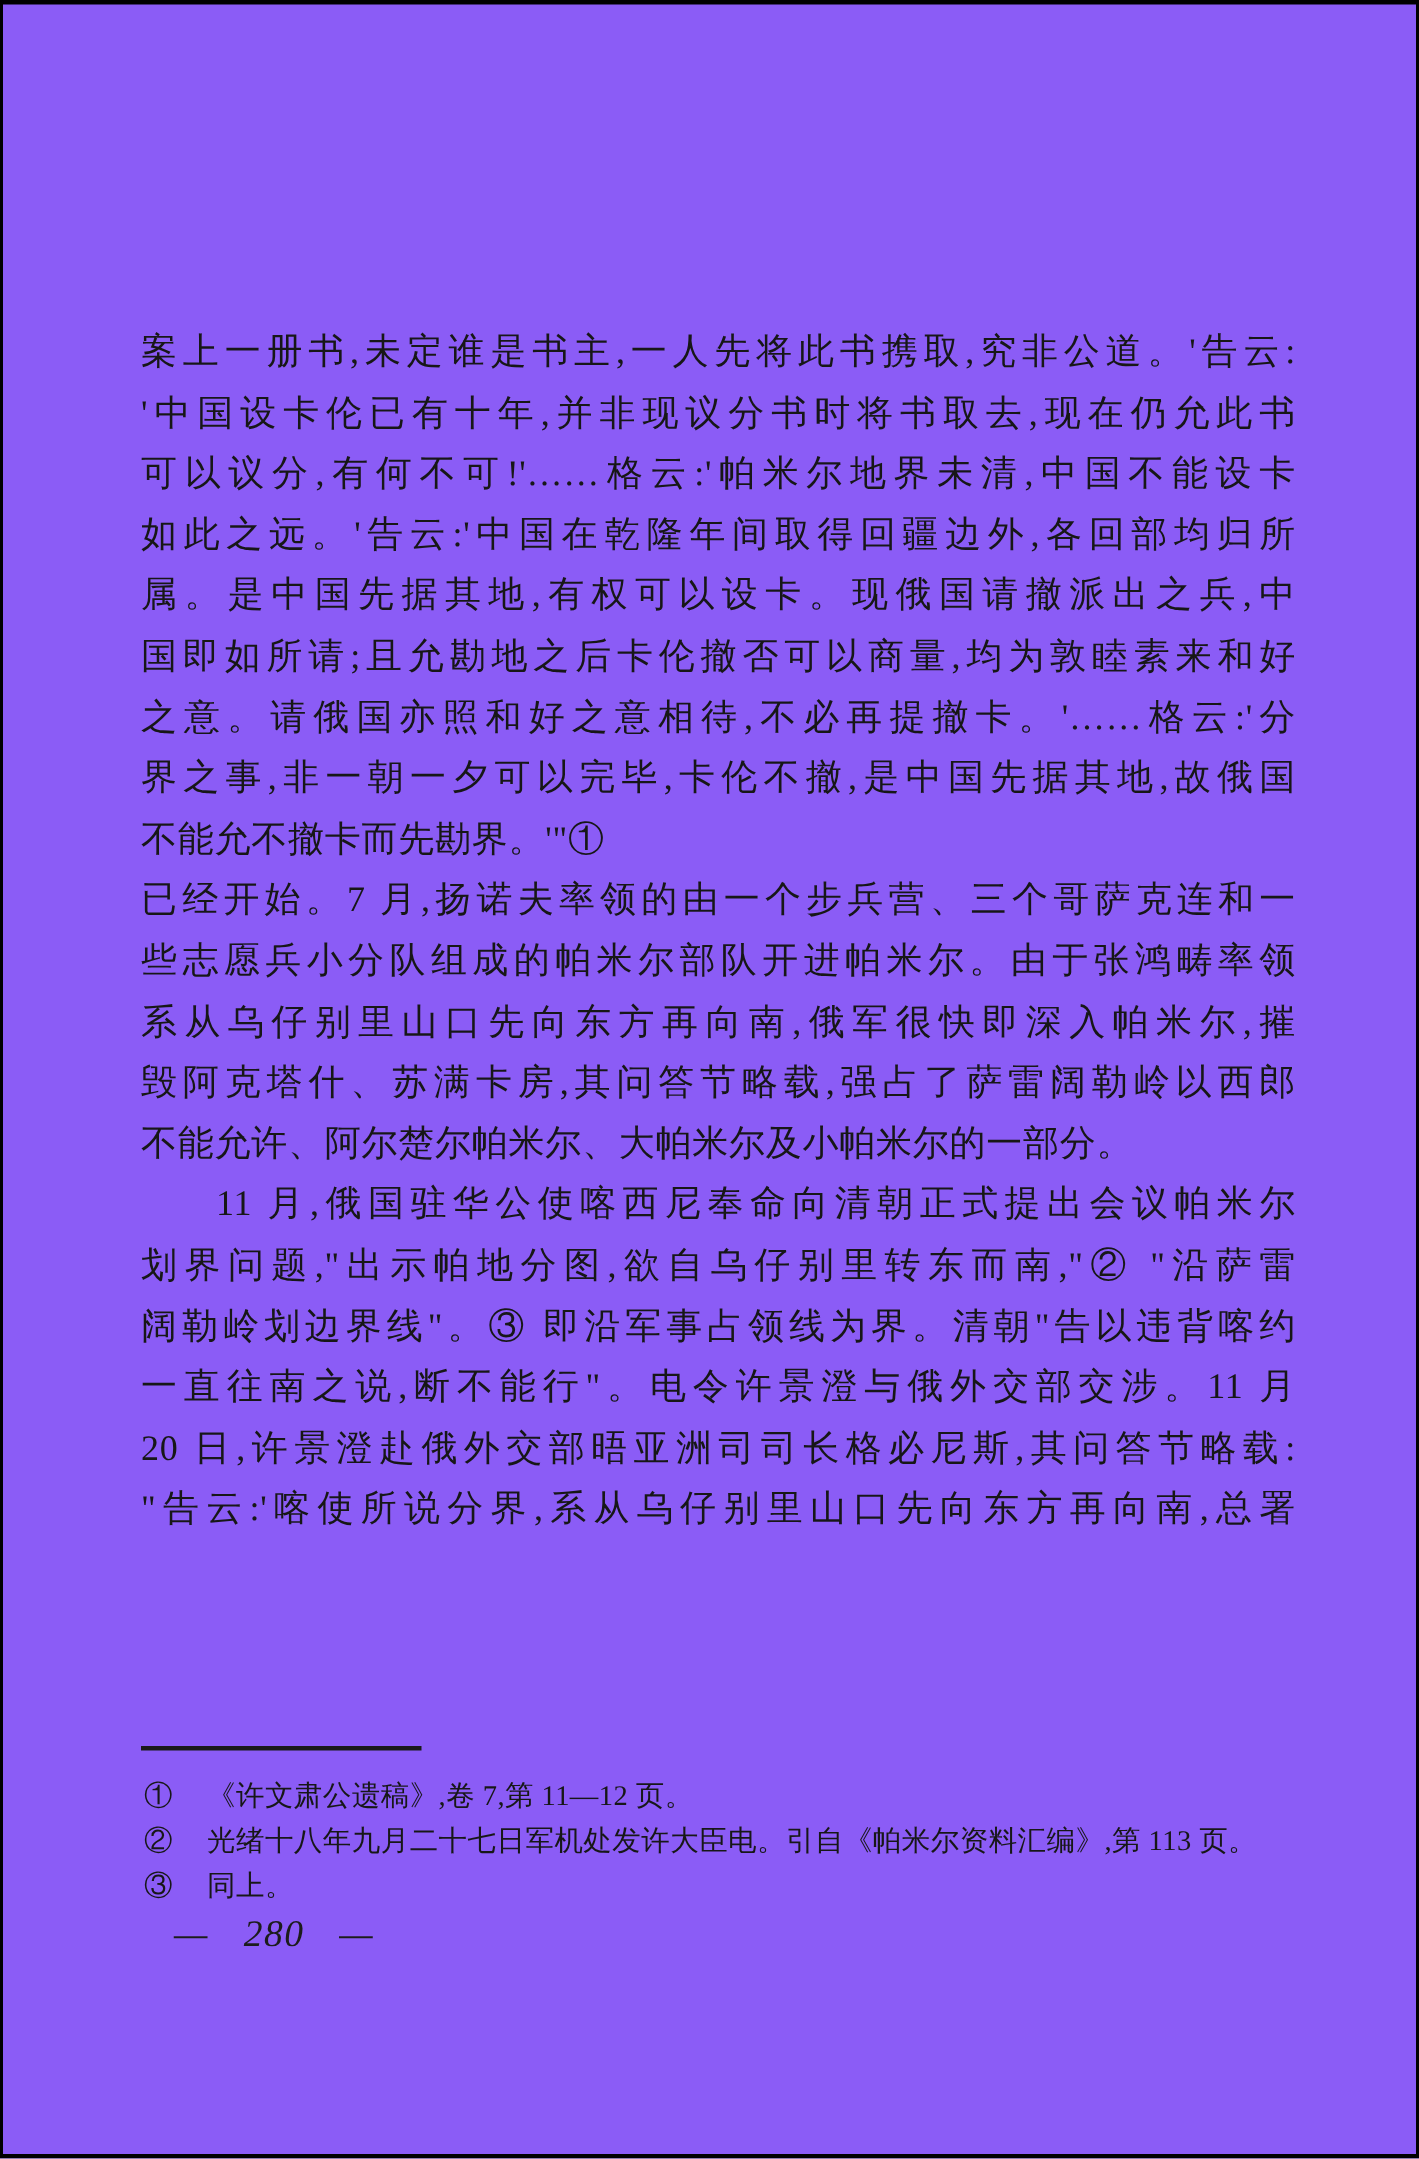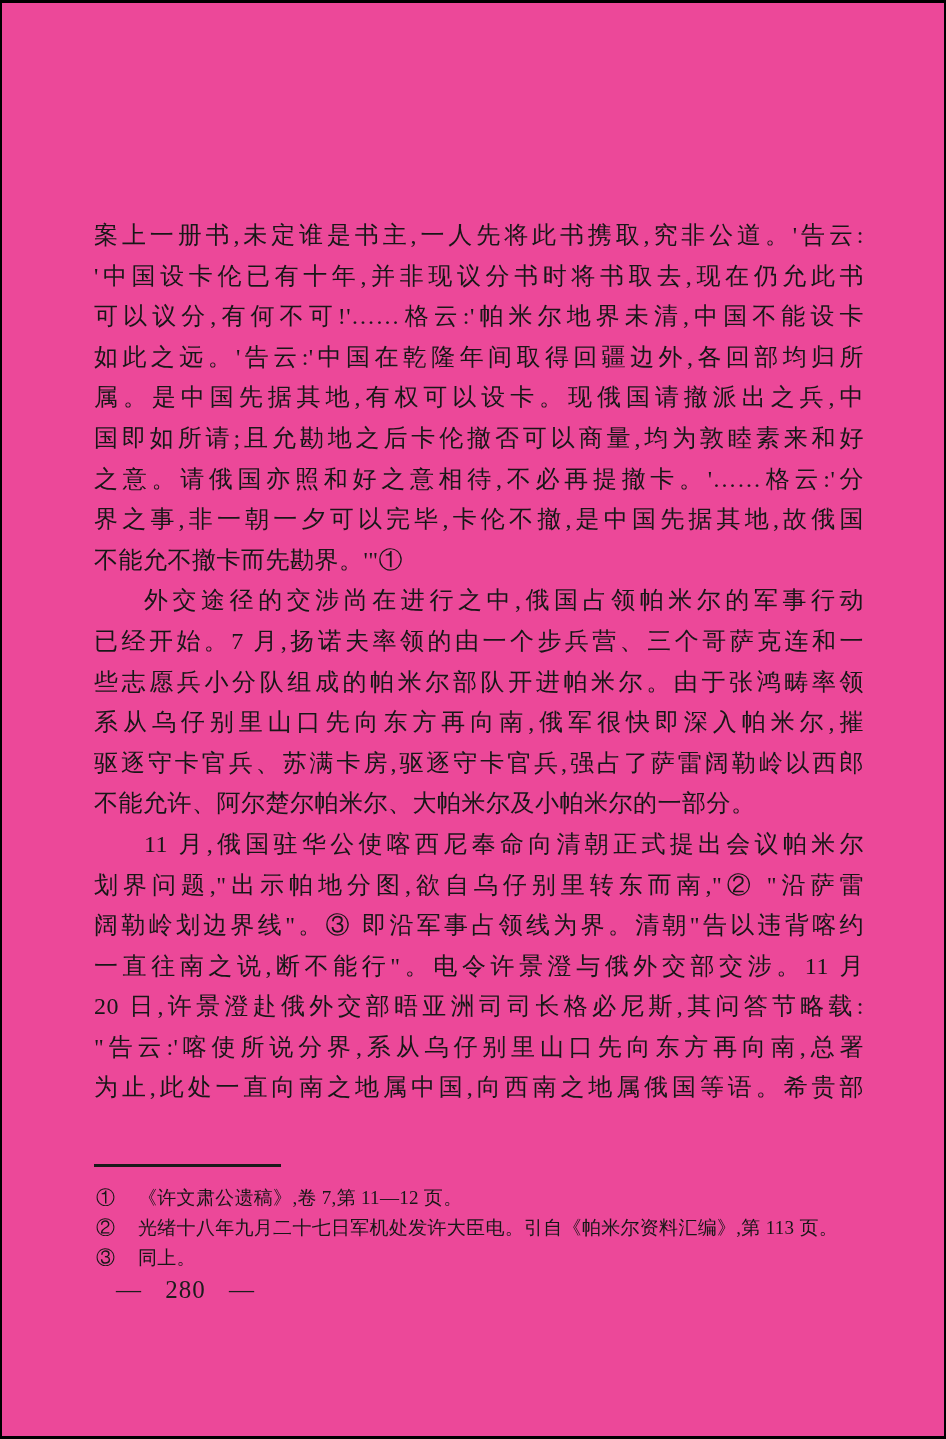--- a/index.html
+++ b/index.html
@@ -5,21 +5,21 @@
   html, body {
     margin: 0;
     padding: 0;
     background: #e8e8e8;
   }
   .page {
     position: relative;
     width: 946px;
     height: 1439px;
     box-sizing: border-box;
-    background: #ec4899;
+    background: #8b5cf6;
     border-top: 3px solid #000;
     border-bottom: 3px solid #000;
     border-left: 2px solid #000;
     border-right: 2px solid #000;
     overflow: hidden;
     font-family: "Liberation Serif", "DejaVu Serif", serif;
     color: #171717;
   }
   .text-block {
     position: absolute;
@@ -77,50 +77,49 @@
   }
   .page-number {
     position: absolute;
     left: 114px;
     top: 1272px;
     font-size: 25px;
     line-height: 30px;
     word-spacing: 16px;
     letter-spacing: 1px;
     color: #1c1c1c;
+    font-style: italic;
   }
 </style>
 </head>
 <body>
 
 <div class="page">
 
   <div class="text-block">
     <div class="line">案上一册书,未定谁是书主,一人先将此书携取,究非公道。'告云:</div>
     <div class="line">'中国设卡伦已有十年,并非现议分书时将书取去,现在仍允此书</div>
     <div class="line">可以议分,有何不可!'……格云:'帕米尔地界未清,中国不能设卡</div>
     <div class="line">如此之远。'告云:'中国在乾隆年间取得回疆边外,各回部均归所</div>
     <div class="line">属。是中国先据其地,有权可以设卡。现俄国请撤派出之兵,中</div>
     <div class="line">国即如所请;且允勘地之后卡伦撤否可以商量,均为敦睦素来和好</div>
     <div class="line">之意。请俄国亦照和好之意相待,不必再提撤卡。'……格云:'分</div>
     <div class="line">界之事,非一朝一夕可以完毕,卡伦不撤,是中国先据其地,故俄国</div>
     <div class="line para-end">不能允不撤卡而先勘界。'"①</div>
-    <div class="line indent">外交途径的交涉尚在进行之中,俄国占领帕米尔的军事行动</div>
     <div class="line">已经开始。7 月,扬诺夫率领的由一个步兵营、三个哥萨克连和一</div>
     <div class="line">些志愿兵小分队组成的帕米尔部队开进帕米尔。由于张鸿畴率领</div>
     <div class="line">系从乌仔别里山口先向东方再向南,俄军很快即深入帕米尔,摧</div>
-    <div class="line">驱逐守卡官兵、苏满卡房,驱逐守卡官兵,强占了萨雷阔勒岭以西郎</div>
+    <div class="line">毁阿克塔什、苏满卡房,其问答节略载,强占了萨雷阔勒岭以西郎</div>
     <div class="line para-end">不能允许、阿尔楚尔帕米尔、大帕米尔及小帕米尔的一部分。</div>
     <div class="line indent">11 月,俄国驻华公使喀西尼奉命向清朝正式提出会议帕米尔</div>
     <div class="line">划界问题,"出示帕地分图,欲自乌仔别里转东而南,"② "沿萨雷</div>
     <div class="line">阔勒岭划边界线"。③ 即沿军事占领线为界。清朝"告以违背喀约</div>
     <div class="line">一直往南之说,断不能行"。电令许景澄与俄外交部交涉。11 月</div>
     <div class="line">20 日,许景澄赴俄外交部晤亚洲司司长格必尼斯,其问答节略载:</div>
     <div class="line">"告云:'喀使所说分界,系从乌仔别里山口先向东方再向南,总署</div>
-    <div class="line">为止,此处一直向南之地属中国,向西南之地属俄国等语。希贵部</div>
   </div>
 
   <div class="footnote-divider"></div>
 
   <div class="footnotes">
     <div class="footnote-item">
       <span class="fn-marker">①</span>
       <span class="fn-text">《许文肃公遗稿》,卷 7,第 11—12 页。</span>
     </div>
     <div class="footnote-item">

